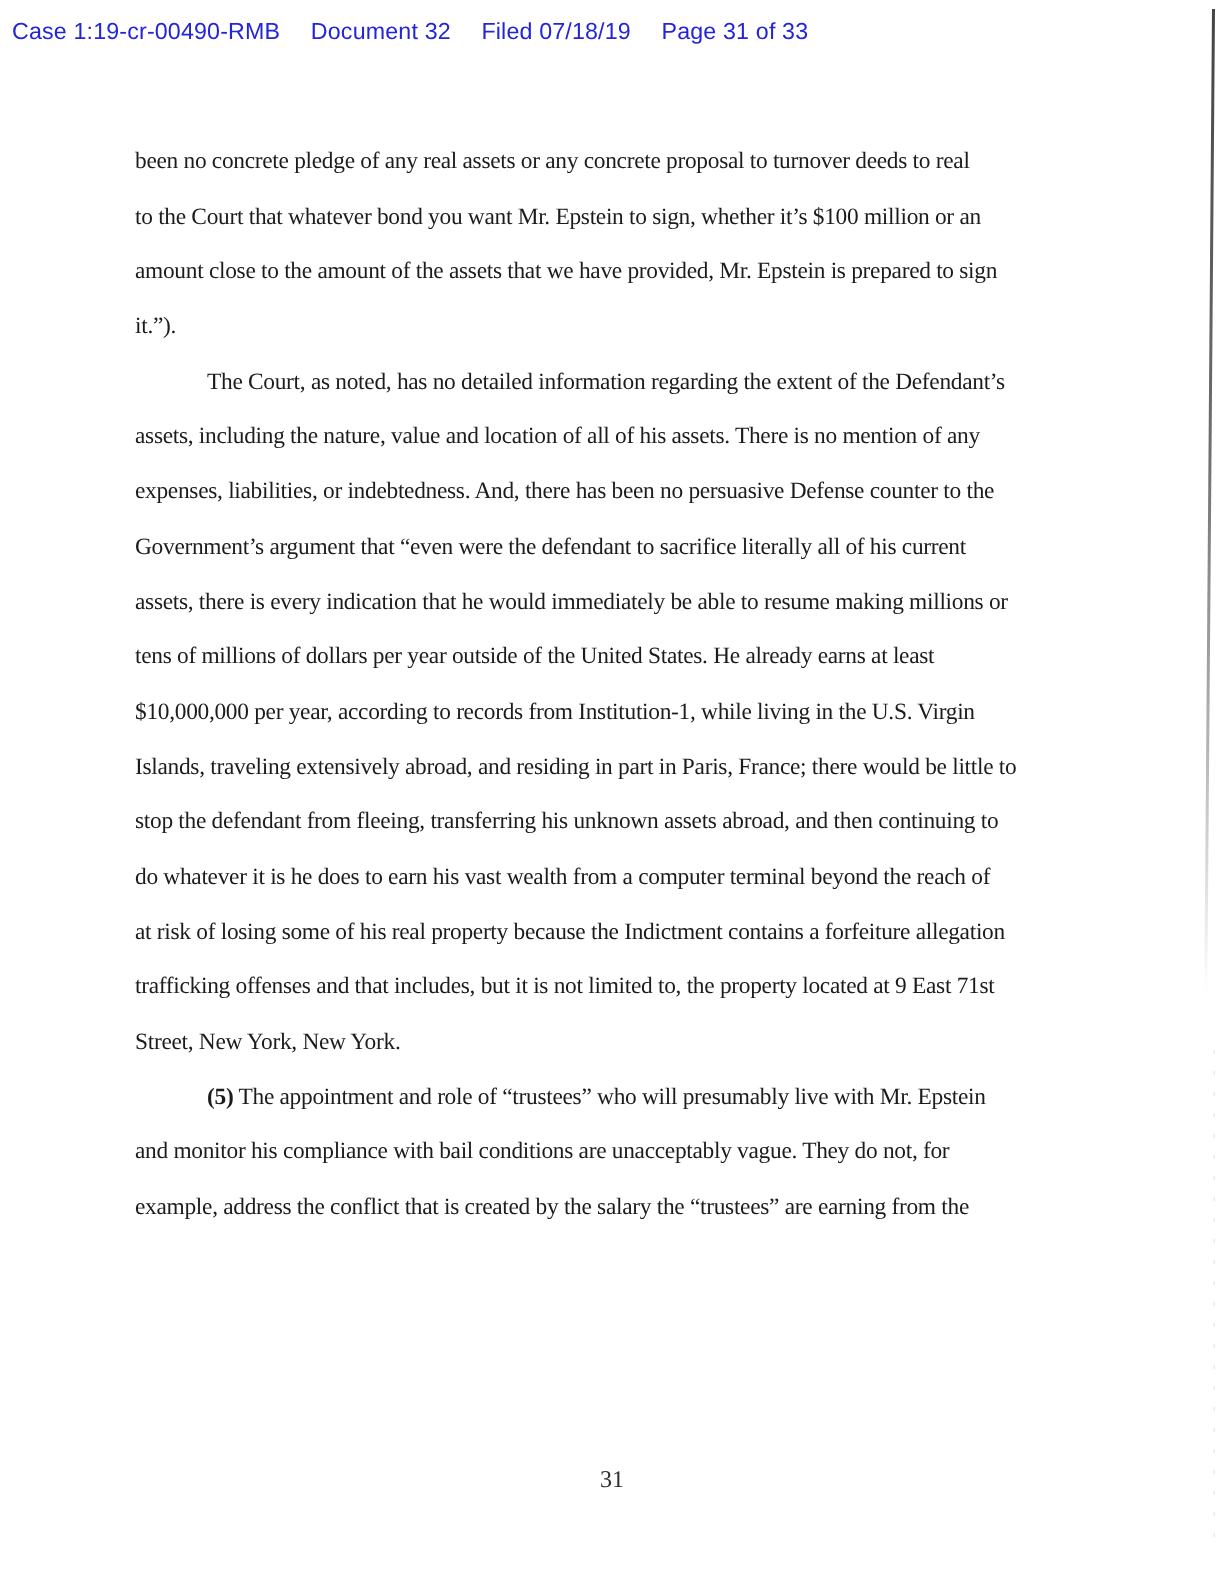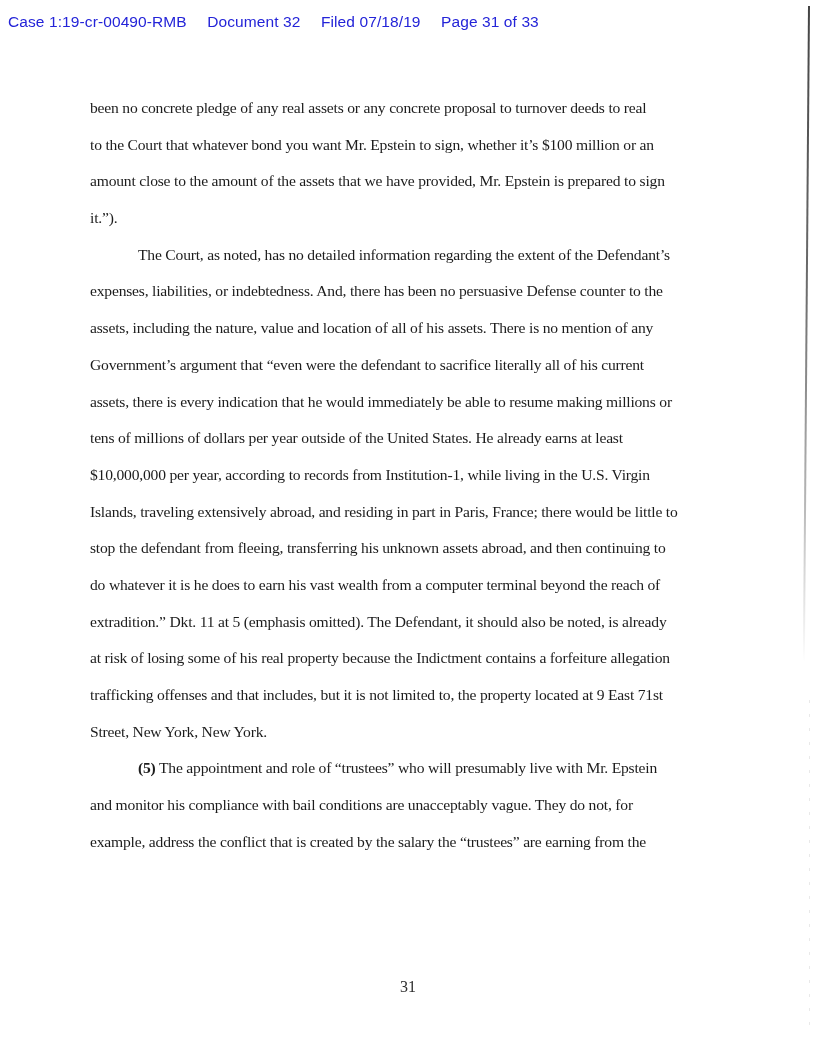--- a/index.html
+++ b/index.html
@@ -94,30 +94,29 @@
     <span>Filed 07/18/19</span>
     <span>Page 31 of 33</span>
   </div>
 
   <div class="doc-body">
       <div class="line"><span>been no concrete pledge of any real assets or any concrete proposal to turnover deeds to real</span></div>
       <div class="line"><span>to the Court that whatever bond you want Mr. Epstein to sign, whether it’s $100 million or an</span></div>
       <div class="line"><span>amount close to the amount of the assets that we have provided, Mr. Epstein is prepared to sign</span></div>
       <div class="line"><span>it.”).</span></div>
       <div class="line indent"><span>The Court, as noted, has no detailed information regarding the extent of the Defendant’s</span></div>
+      <div class="line"><span>assets, including the nature, value and location of all of his assets. There is no mention of any</span></div>
       <div class="line"><span>expenses, liabilities, or indebtedness. And, there has been no persuasive Defense counter to the</span></div>
-      <div class="line"><span>assets, including the nature, value and location of all of his assets. There is no mention of any</span></div>
       <div class="line"><span>Government’s argument that “even were the defendant to sacrifice literally all of his current</span></div>
       <div class="line"><span>assets, there is every indication that he would immediately be able to resume making millions or</span></div>
       <div class="line"><span>tens of millions of dollars per year outside of the United States. He already earns at least</span></div>
       <div class="line"><span>$10,000,000 per year, according to records from Institution-1, while living in the U.S. Virgin</span></div>
       <div class="line"><span>Islands, traveling extensively abroad, and residing in part in Paris, France; there would be little to</span></div>
       <div class="line"><span>stop the defendant from fleeing, transferring his unknown assets abroad, and then continuing to</span></div>
       <div class="line"><span>do whatever it is he does to earn his vast wealth from a computer terminal beyond the reach of</span></div>
-      <div class="line"><span>extradition.” Dkt. 11 at 5 (emphasis omitted). The Defendant, it should also be noted, is already</span></div>
       <div class="line"><span>at risk of losing some of his real property because the Indictment contains a forfeiture allegation</span></div>
       <div class="line"><span>trafficking offenses and that includes, but it is not limited to, the property located at 9 East 71st</span></div>
       <div class="line"><span>Street, New York, New York.</span></div>
       <div class="line indent"><span class="b">(5)</span><span> The appointment and role of “trustees” who will presumably live with Mr. Epstein</span></div>
       <div class="line"><span>and monitor his compliance with bail conditions are unacceptably vague. They do not, for</span></div>
       <div class="line"><span>example, address the conflict that is created by the salary the “trustees” are earning from the</span></div>
     </div>
 
   <div class="page-number">31</div>
 

